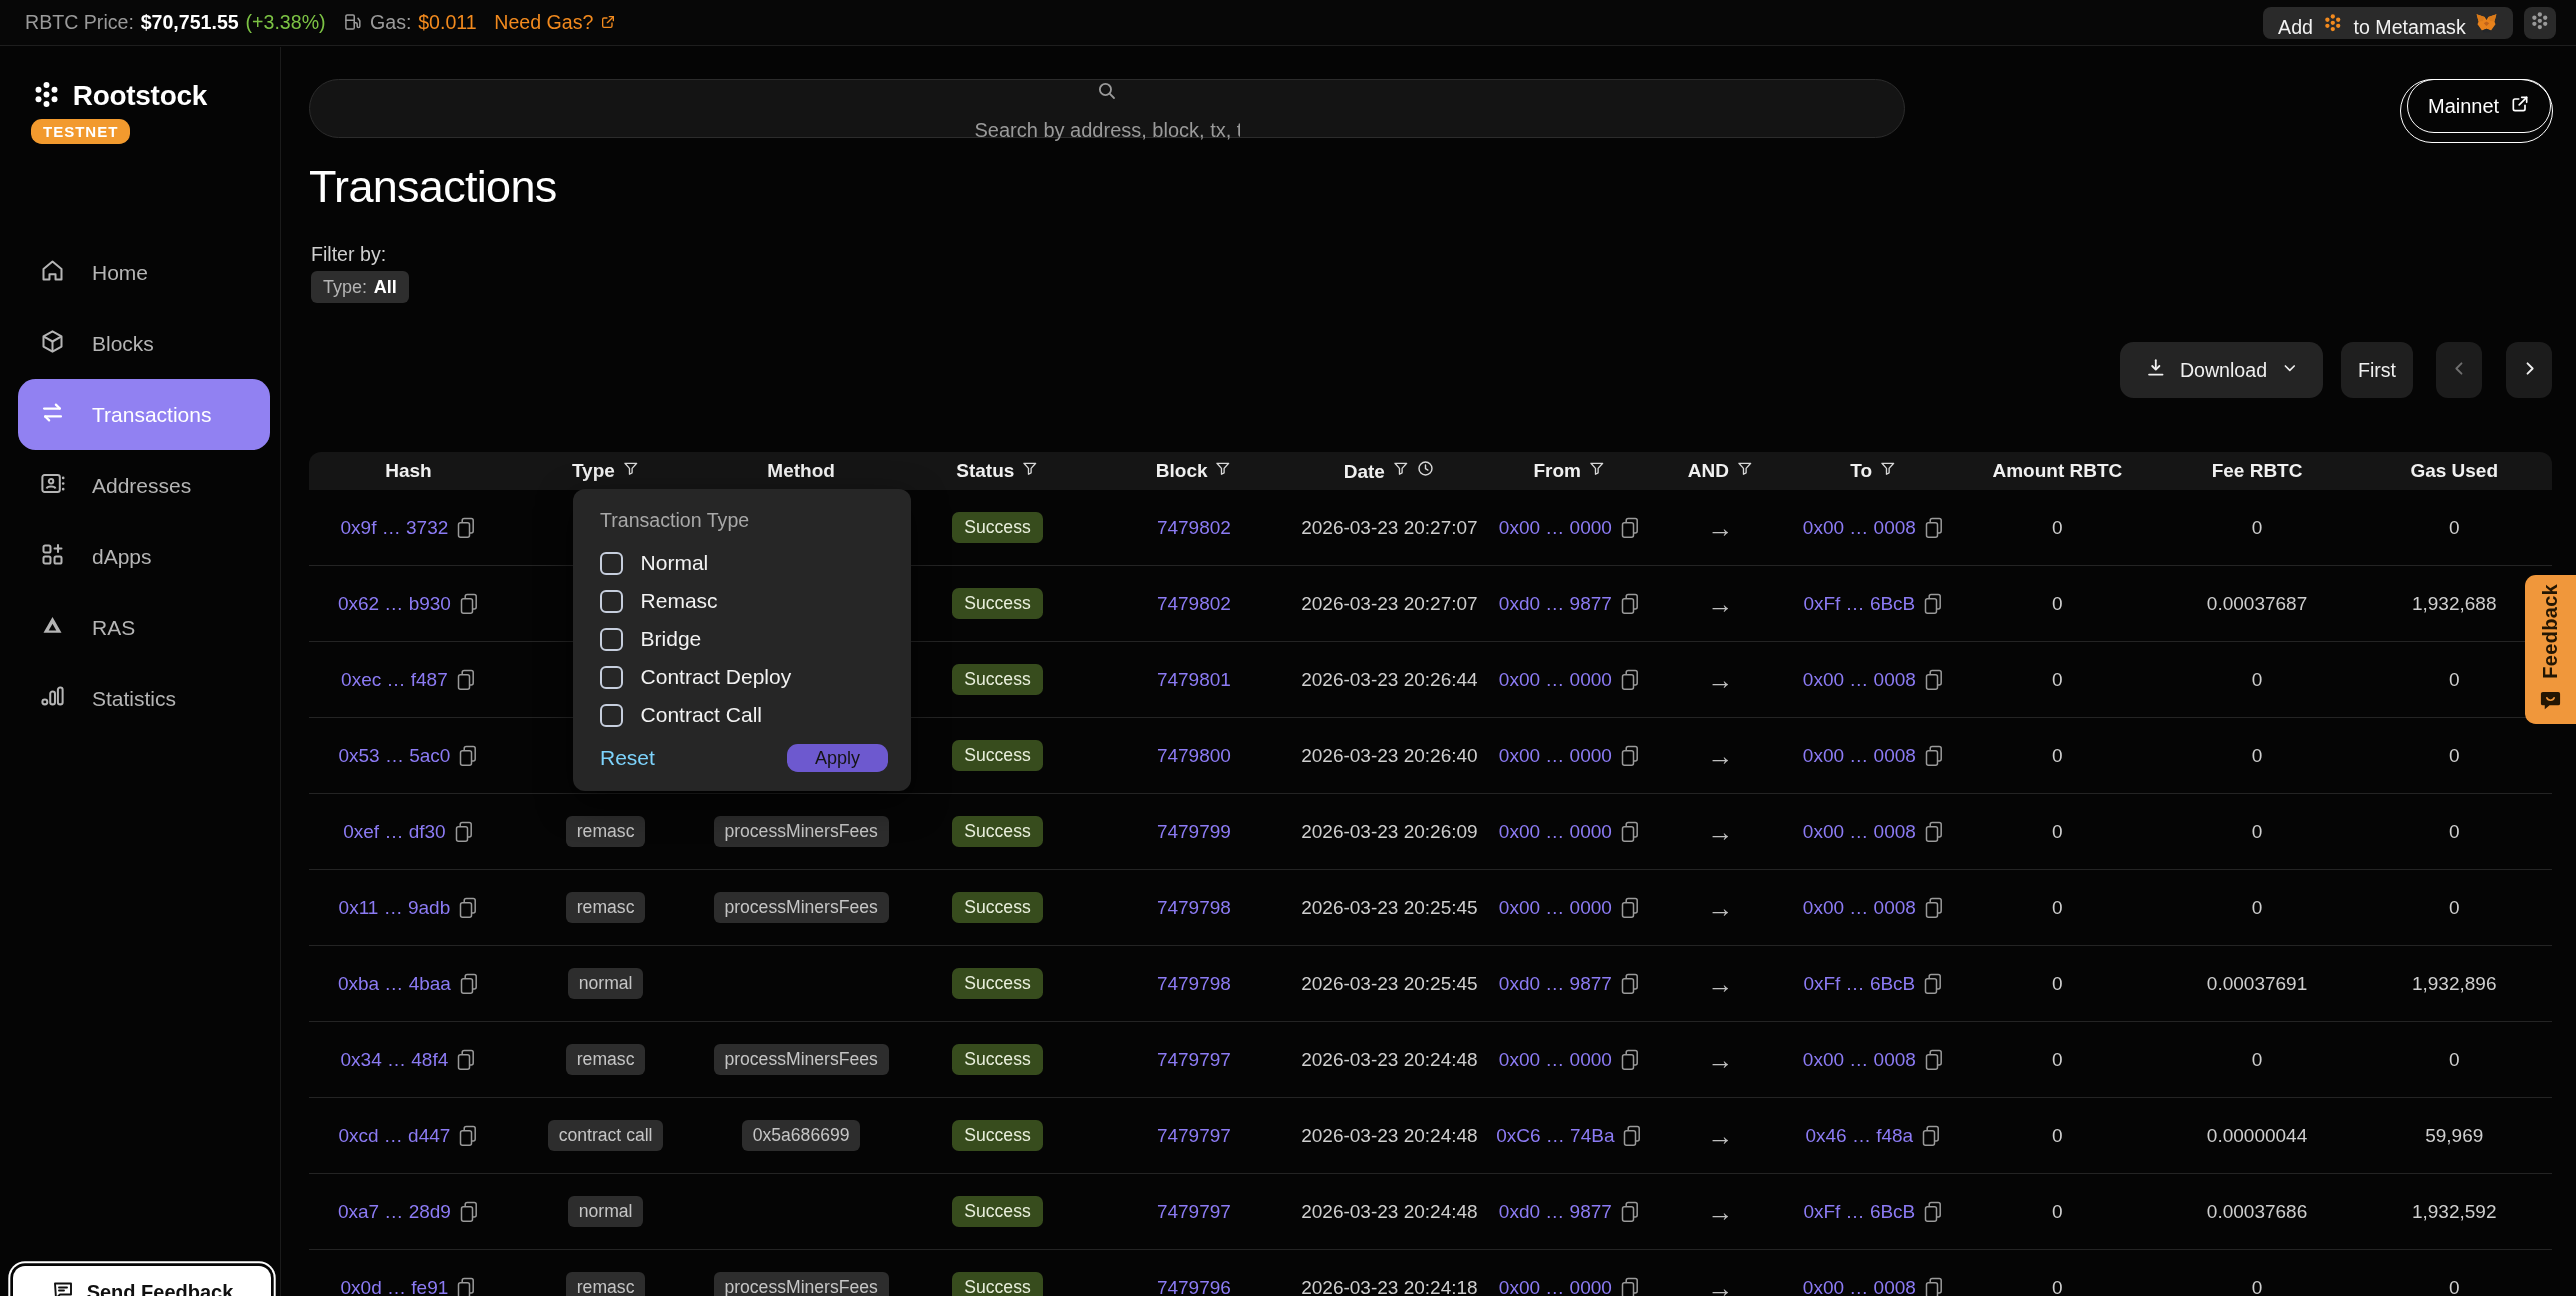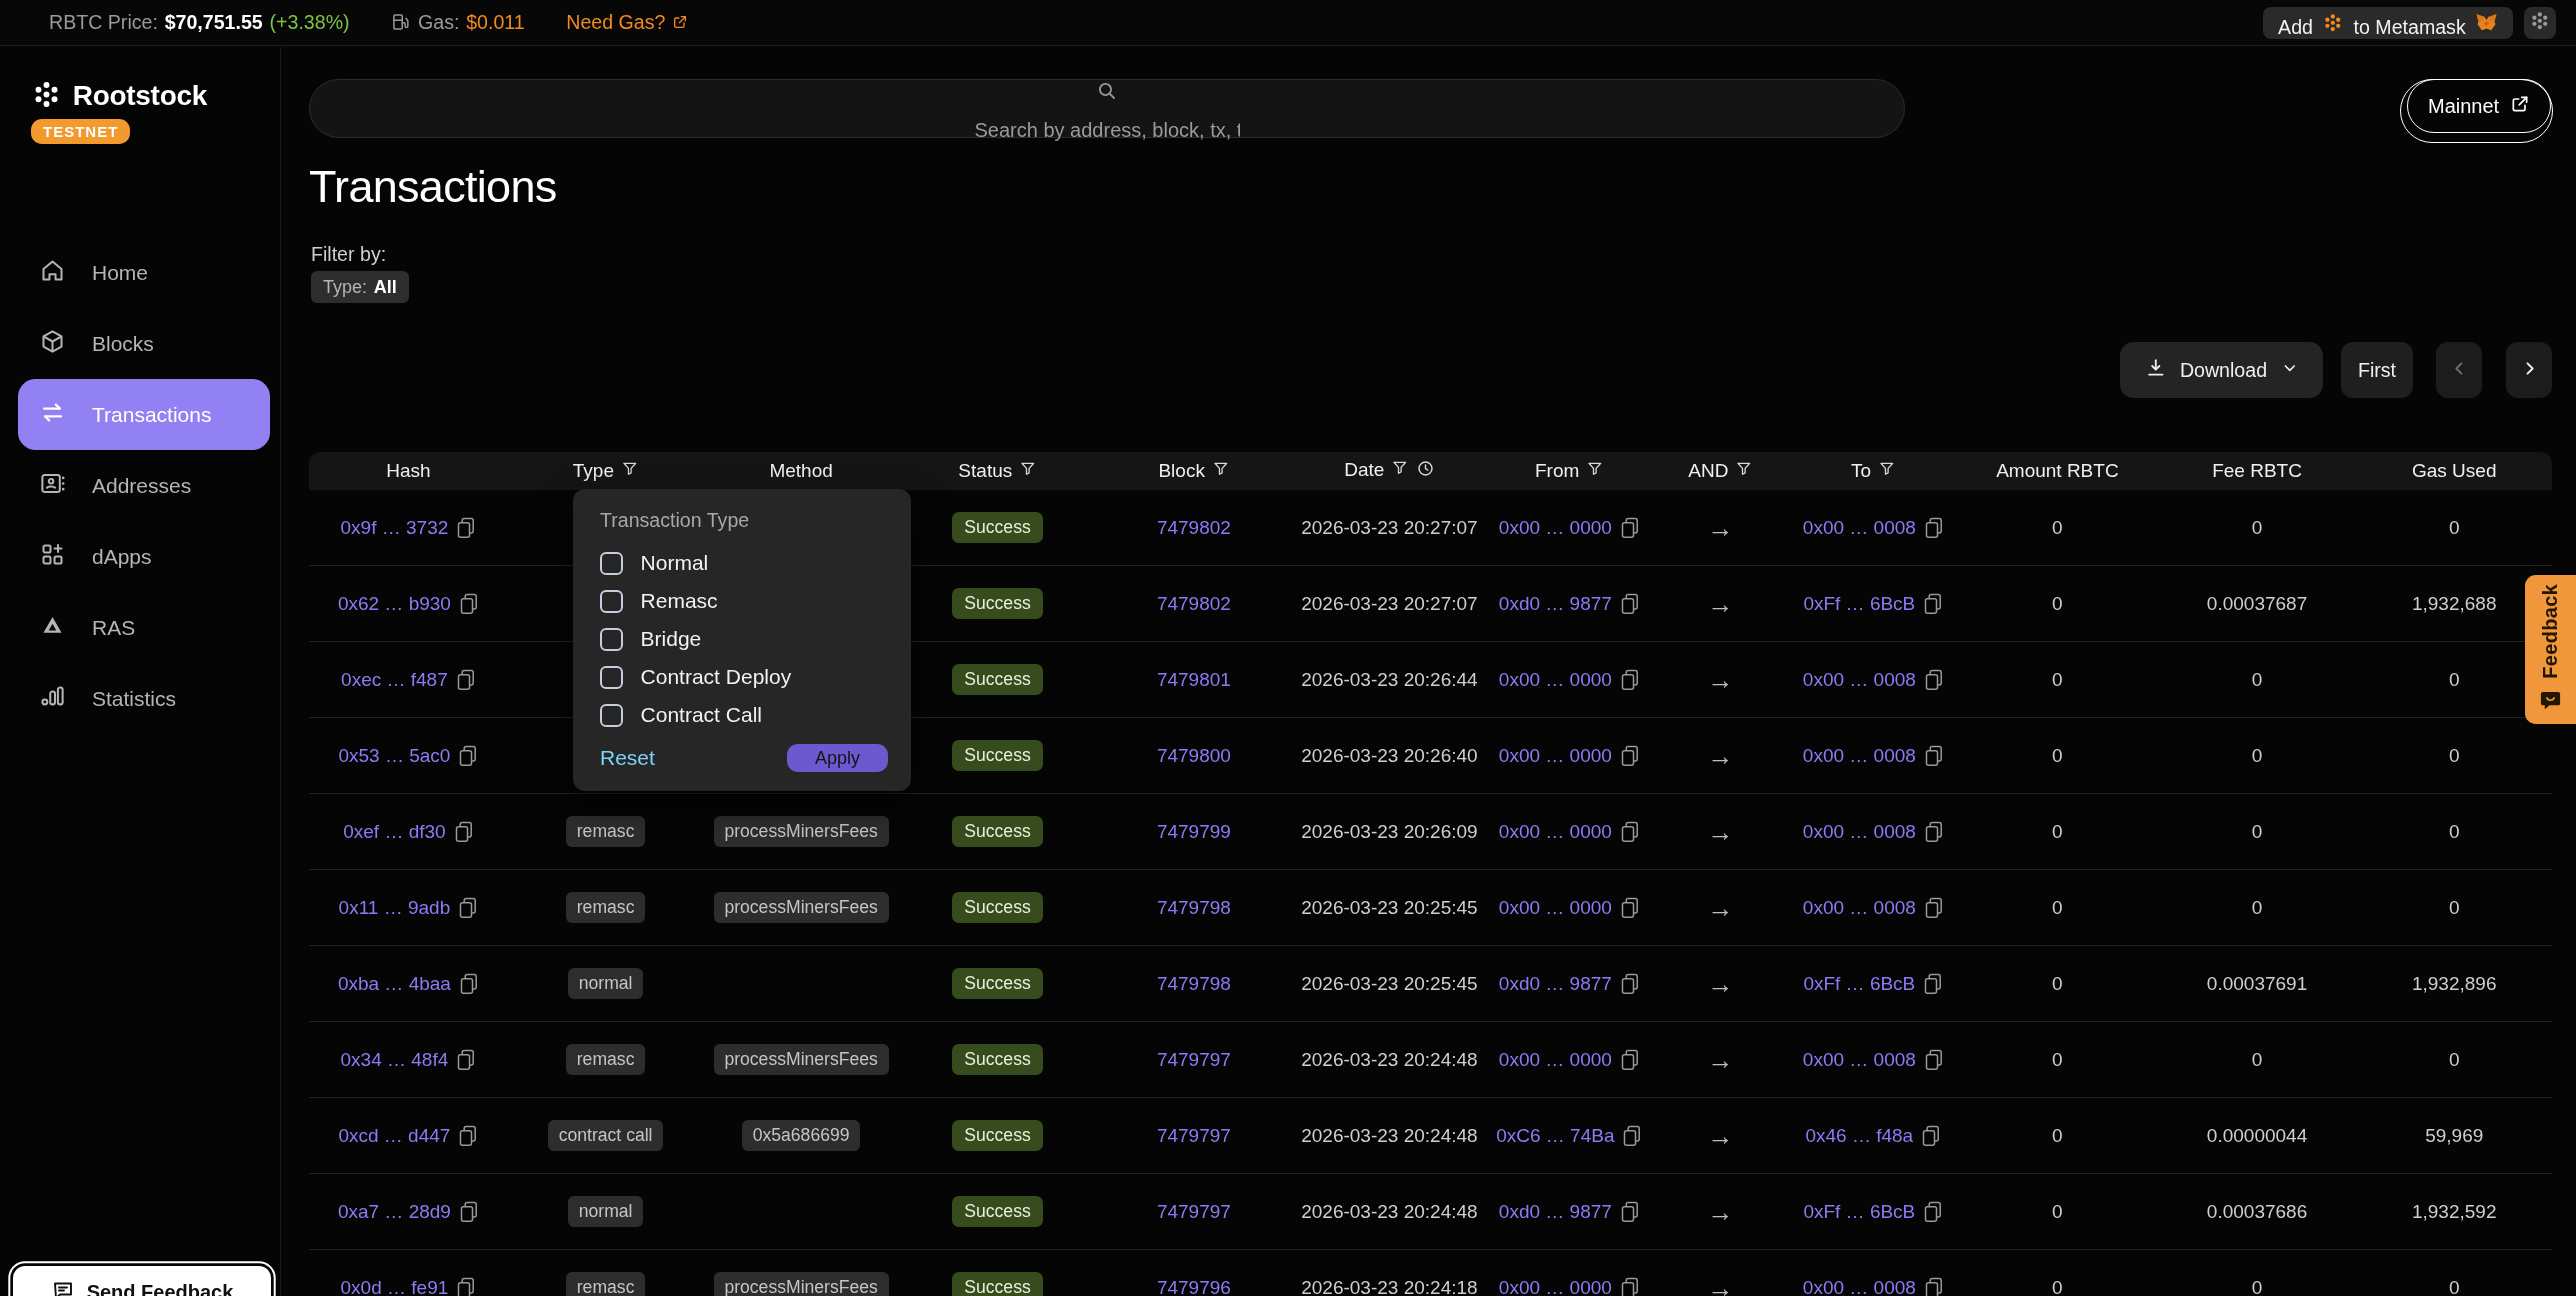--- a/index.html
+++ b/index.html
@@ -8,21 +8,21 @@
   #app { position:relative; width:2576px; height:1296px; }
 
   
   .topbar { position:absolute; left:0; top:0; width:2576px; height:46px;
             background:#070707; border-bottom:1.4px solid #1e1e1e;
             display:flex; align-items:center; padding:0 20px 0 25px; gap:17.6px; }
   .topbar .lbl  { color:#9a9a9a; font-size:19.6px; }
   .topbar .val  { color:#ffffff; font-size:19.6px; font-weight:600; }
   .topbar .chg  { color:#7CC244; font-size:19.6px; }
   .topbar .orange { color:#F28A1E; font-size:19.6px; }
-  .tb-group { display:flex; align-items:center; gap:6.8px;margin-left:24px; }
+  .tb-group { display:flex; align-items:center; gap:6.8px; }
   .tb-right { margin-left:auto; display:flex; align-items:center; gap:10.8px; }
   .mm-btn { display:flex; align-items:flex-end; gap:9.5px; background:#2a2a2a; border:none;
             border-radius:8px; height:32px; padding:0 15px; color:#f2f2f2; font-size:19.6px;
             cursor:pointer; }
   .sq-btn { width:32px; height:32px; background:#2a2a2a; border:none; border-radius:8px;
             display:flex; align-items:center; justify-content:center; cursor:pointer; }
 
   
   .sidebar { position:absolute; left:0; top:47px; width:281px; height:1249px;
              border-right:1.4px solid #1b1b1b; background:#050505; }
@@ -82,22 +82,22 @@
             border:none; border-radius:12px; display:flex; align-items:center;
             justify-content:center; cursor:pointer; }
   .pg-prev { left:2436px; } .pg-next { left:2506px; }
 
   
   .table { position:absolute; left:309px; top:452px; width:2243px; }
   .thead-row, .trow { display:grid;
       grid-template-columns:121fr 119fr 119fr 120fr 119fr 119fr 100fr 84fr 102fr 122fr 121fr 119fr;
       align-items:center; }
   .thead-row { height:38px; background:#151515; border-radius:12px 12px 0 0; }
-  .th { display:flex; align-items:flex-start; justify-content:center; gap:6.8px; color:#f0f0f0;
-        font-size:19px; font-weight:400; cursor:default; }
+  .th { display:flex; align-items:flex-end; justify-content:center; gap:6.8px; color:#f0f0f0;
+        font-size:19px; font-weight:700; cursor:default; }
   .trow { height:76px; border-bottom:1.4px solid #242424; }
   .td { display:flex; align-items:center; justify-content:center; gap:8px; font-size:19px;
         color:#cfcfcf; overflow:hidden; }
   .link { color:#8C7BF4; cursor:pointer; white-space:nowrap; }
   .chip { background:#2d2d2d; color:#c5c5c5; font-size:17.6px; padding:5.4px 10.8px;
           border-radius:6px; white-space:nowrap; }
   .status-badge { background:#374C1D; color:#E9EFDC; font-size:17.6px; padding:5.4px 12px;
           border-radius:6.8px; }
   .arrow { color:#bebebe; font-size:26px; line-height:1; }
   .copy { cursor:pointer; flex:0 0 auto; }

